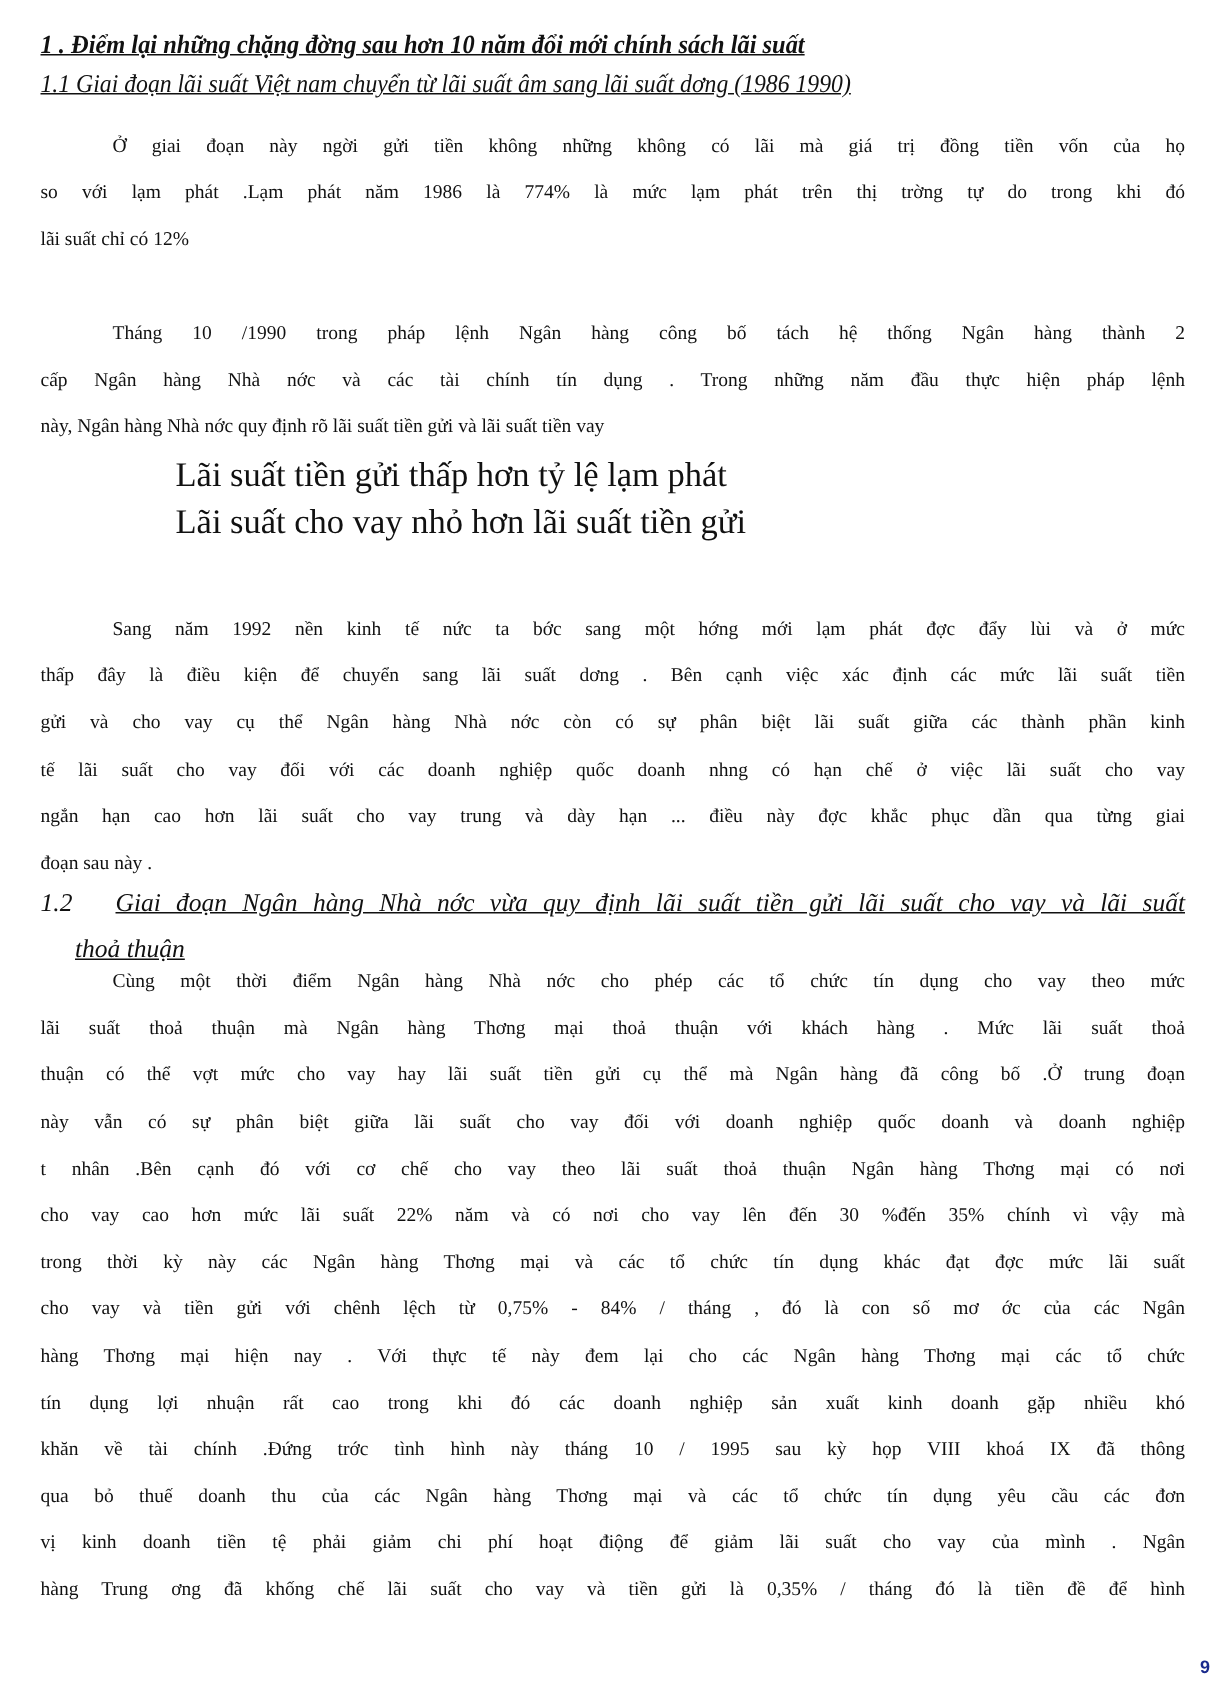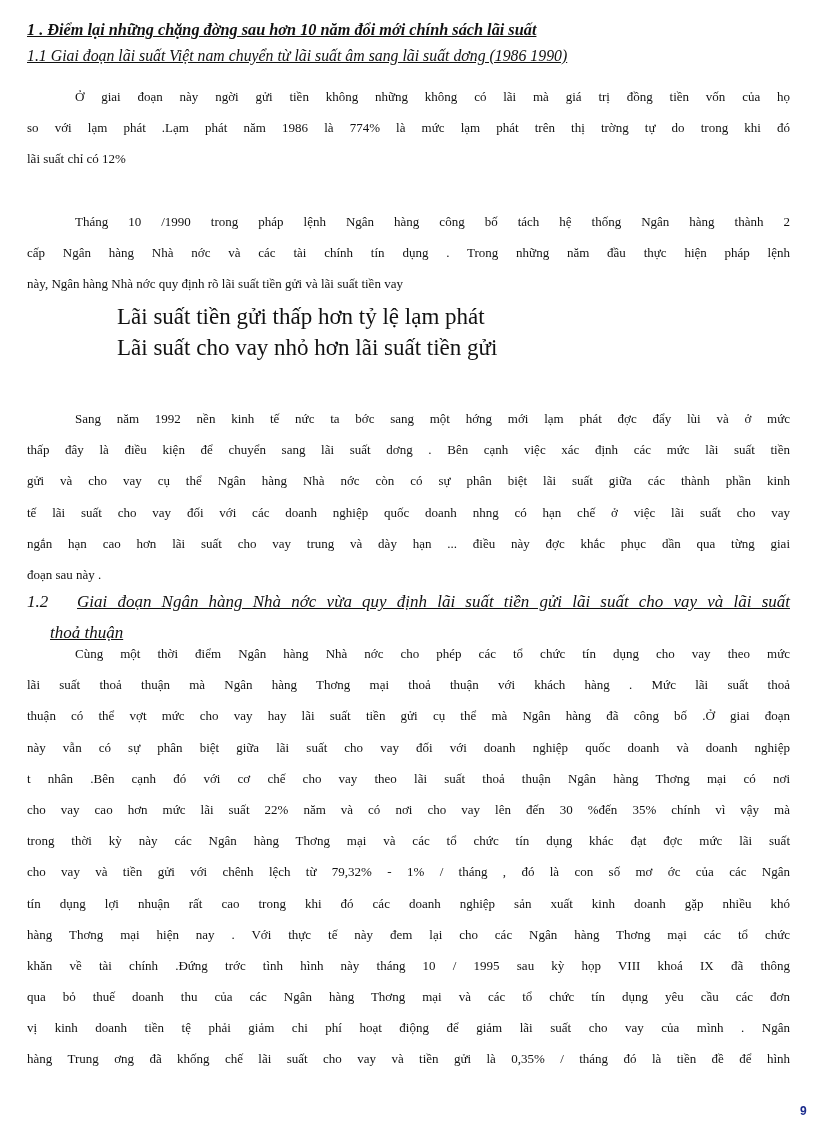--- a/index.html
+++ b/index.html
@@ -82,28 +82,28 @@
   </div>
 
   <div class="h12" style="top:550px;">
     <span class="l1"><span class="num">1.2</span><span class="u">Giai đoạn Ngân hàng  Nhà nớc vừa quy định lãi suất tiền gửi lãi suất cho vay và lãi suất</span></span>
     <span class="l2"><span class="u">thoả thuận</span></span>
   </div>
 
   <div class="para" style="top:638px;">
     <span class="line"><span class="indent"></span><span>Cùng một thời điểm Ngân hàng Nhà nớc cho phép các tổ chức tín dụng cho vay theo mức</span></span>
     <span class="line">lãi suất thoả thuận mà Ngân hàng Thơng mại thoả thuận với khách hàng . Mức lãi suất thoả</span>
-    <span class="line">thuận có thể vợt mức cho vay hay lãi suất tiền gửi cụ thể mà Ngân hàng đã công bố .Ở giai đoạn</span>
+    <span class="line">thuận có thể vợt mức cho vay hay lãi suất tiền gửi cụ thể mà Ngân hàng đã công bố .Ở trung đoạn</span>
     <span class="line">này vẫn có sự phân biệt giữa lãi suất cho vay đối với doanh nghiệp quốc doanh và doanh nghiệp</span>
     <span class="line">t nhân .Bên cạnh đó với cơ chế cho vay theo lãi suất thoả thuận Ngân hàng Thơng mại có nơi</span>
     <span class="line">cho vay cao hơn mức lãi suất 22% năm và có nơi cho vay lên đến 30 %đến 35% chính vì vậy mà</span>
     <span class="line">trong thời kỳ này các Ngân hàng Thơng mại và các tổ chức tín dụng khác đạt đợc mức lãi suất</span>
-    <span class="line">cho vay và tiền gửi với chênh lệch từ 79,32% - 1% / tháng , đó là con số mơ ớc của các Ngân</span>
+    <span class="line">cho vay và tiền gửi với chênh lệch từ 0,75% - 84% / tháng , đó là con số mơ ớc của các Ngân</span>
+    <span class="line">hàng Thơng mại hiện nay . Với thực tế này đem lại cho các Ngân hàng Thơng mại các tổ chức</span>
     <span class="line">tín dụng lợi nhuận rất cao trong khi đó các doanh nghiệp sản xuất kinh doanh gặp nhiều khó</span>
-    <span class="line">hàng Thơng mại hiện nay . Với thực tế này đem lại cho các Ngân hàng Thơng mại các tổ chức</span>
     <span class="line">khăn về tài chính .Đứng trớc tình hình này tháng 10 / 1995 sau kỳ họp VIII khoá IX đã thông</span>
     <span class="line">qua bỏ thuế doanh thu của các Ngân hàng Thơng mại và các tổ chức tín dụng yêu cầu các đơn</span>
     <span class="line">vị kinh doanh tiền tệ phải giảm chi phí hoạt điộng để giảm lãi suất cho vay của mình . Ngân</span>
     <span class="line">hàng Trung ơng đã khống chế lãi suất cho vay và tiền gửi là 0,35% / tháng đó là tiền đề để hình</span>
   </div>
 
   <div class="pagenum">9</div>
 </div>
 
 </body></html>

